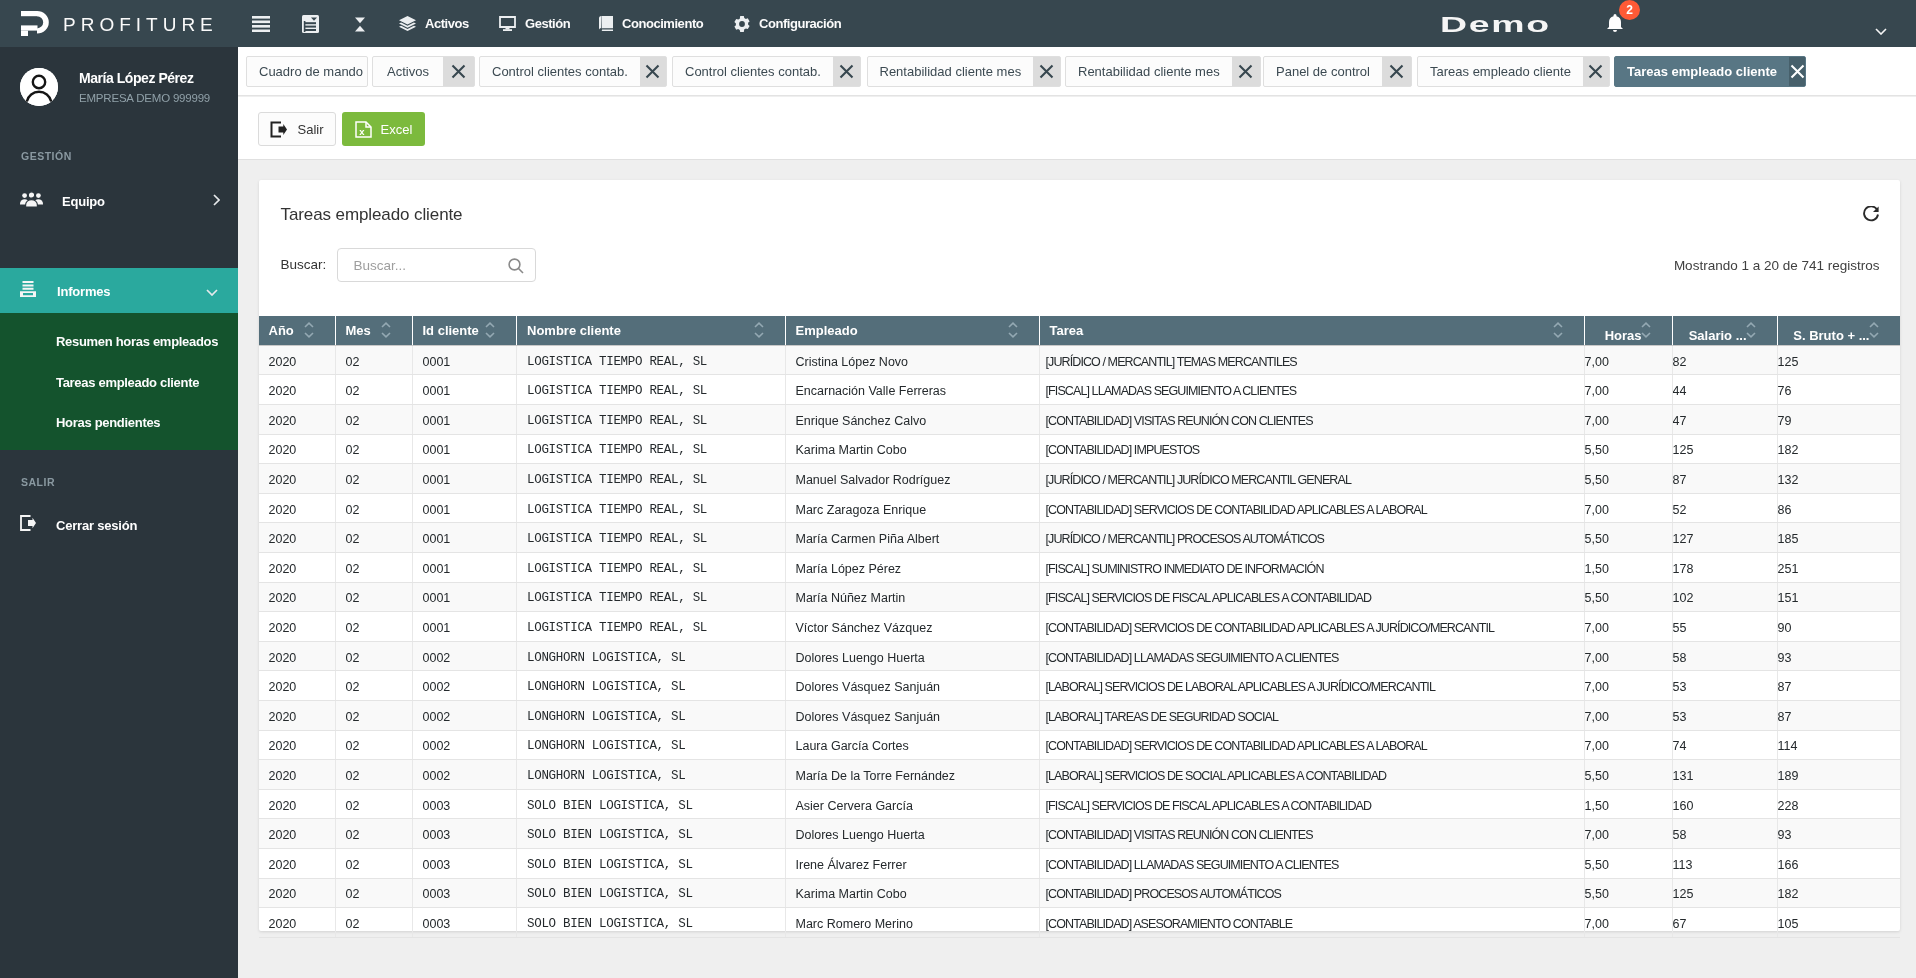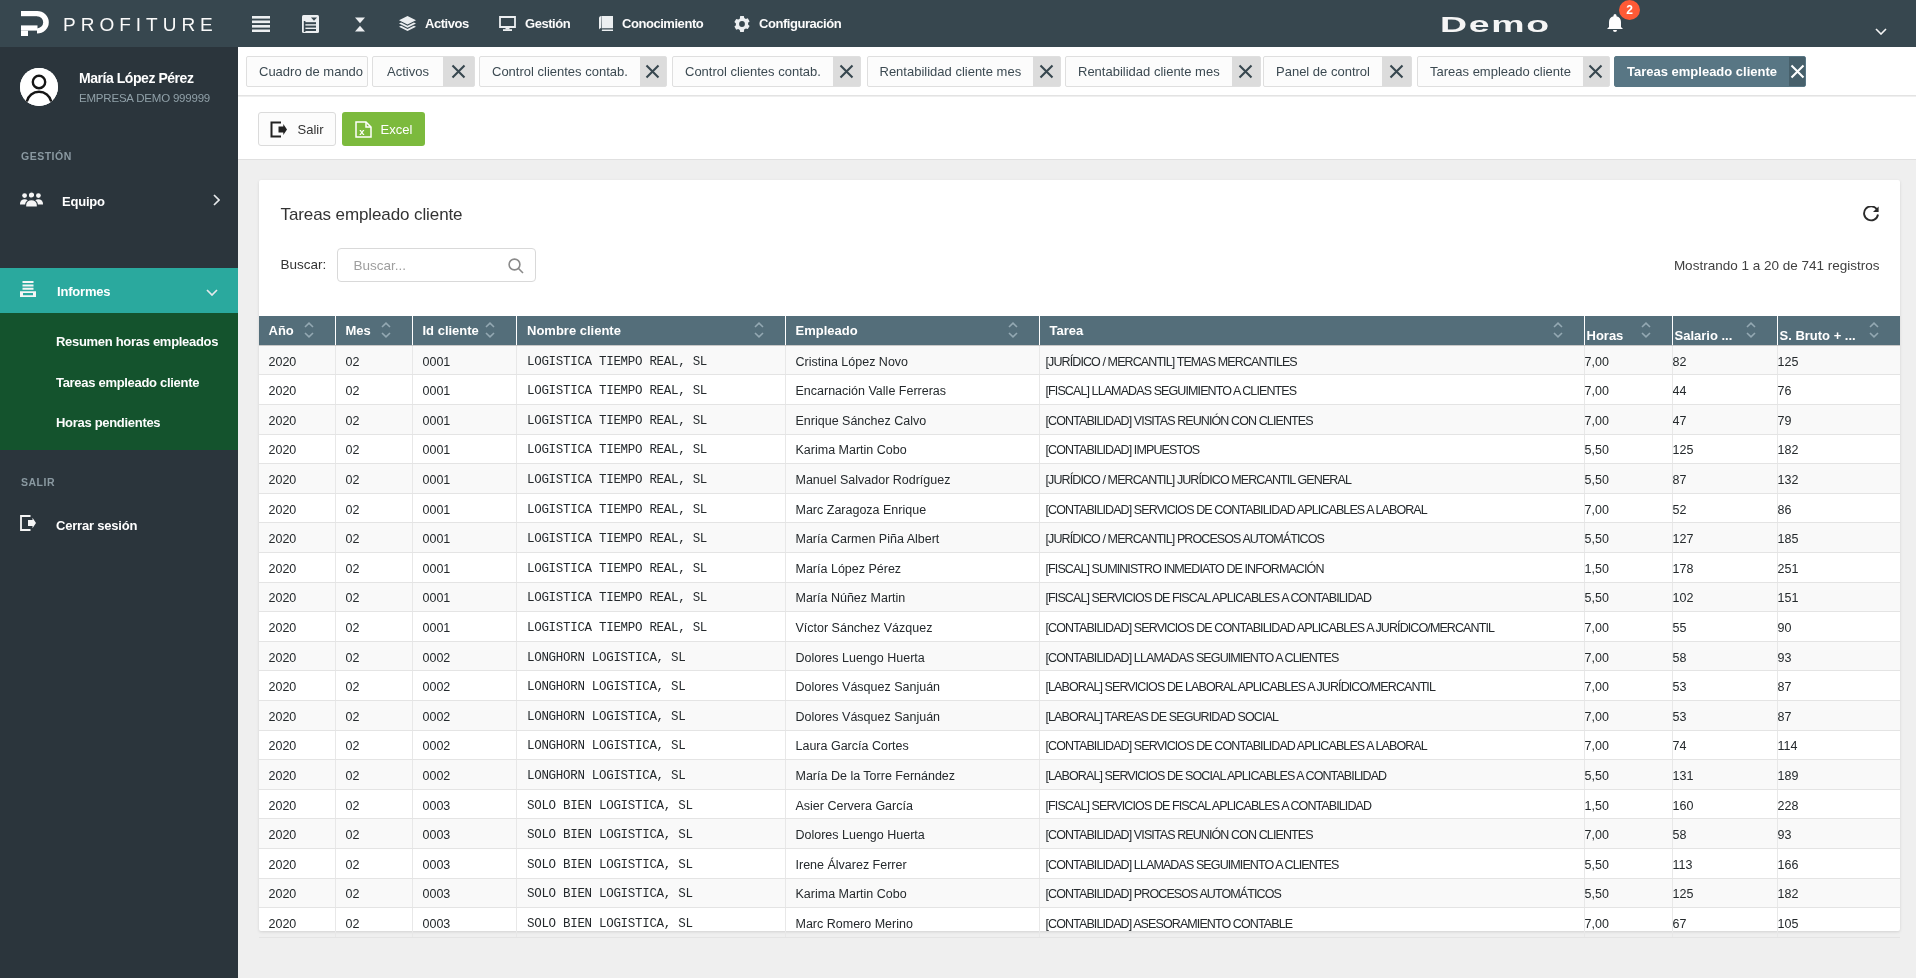--- a/index.html
+++ b/index.html
@@ -51,21 +51,21 @@
 .refresh { position:absolute; right:21px; top:26px; }
 .buscar-label { position:absolute; left:22px; top:77px; font-size:13.5px; color:#333; }
 .search-box { position:absolute; left:78px; top:68px; width:199px; height:34px; border:1px solid #D9D9D9; border-radius:4px; background:#fff; }
 .search-box .ph { position:absolute; left:16px; top:9px; font-size:13.5px; color:#9E9E9E; }
 .search-box svg { position:absolute; right:11px; top:9px; }
 .mostrando { position:absolute; right:20px; top:77.5px; font-size:13.5px; color:#404040; }
 
 table.grid { position:absolute; left:0; top:123.5px; width:1641px; border-collapse:collapse; table-layout:fixed;margin-top:12px; }
 table.grid th { background:#546E7A; color:#fff; font-size:13px; font-weight:700; height:29.9px; padding:0 0 0 10px; text-align:left; border-right:1px solid #FFF; border-bottom:1px solid #C8C8C8; position:relative; }
 table.grid th:last-child { border-right:none; }
-table.grid th.num { text-align:left; padding:10px 30px 0 2px; }
+table.grid th.num { text-align:right; padding:10px 30px 0 2px; }
 table.grid td { font-size:12.5px; color:#24292C; height:29.6px; padding:3px 0 0 10px; border-right:1px solid #E8E8E8; border-bottom:1px solid #E4E4E4; overflow:hidden; white-space:nowrap; }
 table.grid td:last-child { border-right:none; }
 table.grid tr.odd td { background:#F9F9F9; }
 table.grid td.num { text-align:left; padding:3px 10px 0 0; }
 table.grid td.caps { letter-spacing:-0.3px;font-family:Liberation Mono, monospace; }
 table.grid td.tarea { letter-spacing:-0.9px;padding-left:6px; }
 .sorter { position:absolute; right:21px; top:50%; transform:translateY(-50%); width:10px; height:16px; }
 </style></head>
 <body>
 <div class="navbar">

